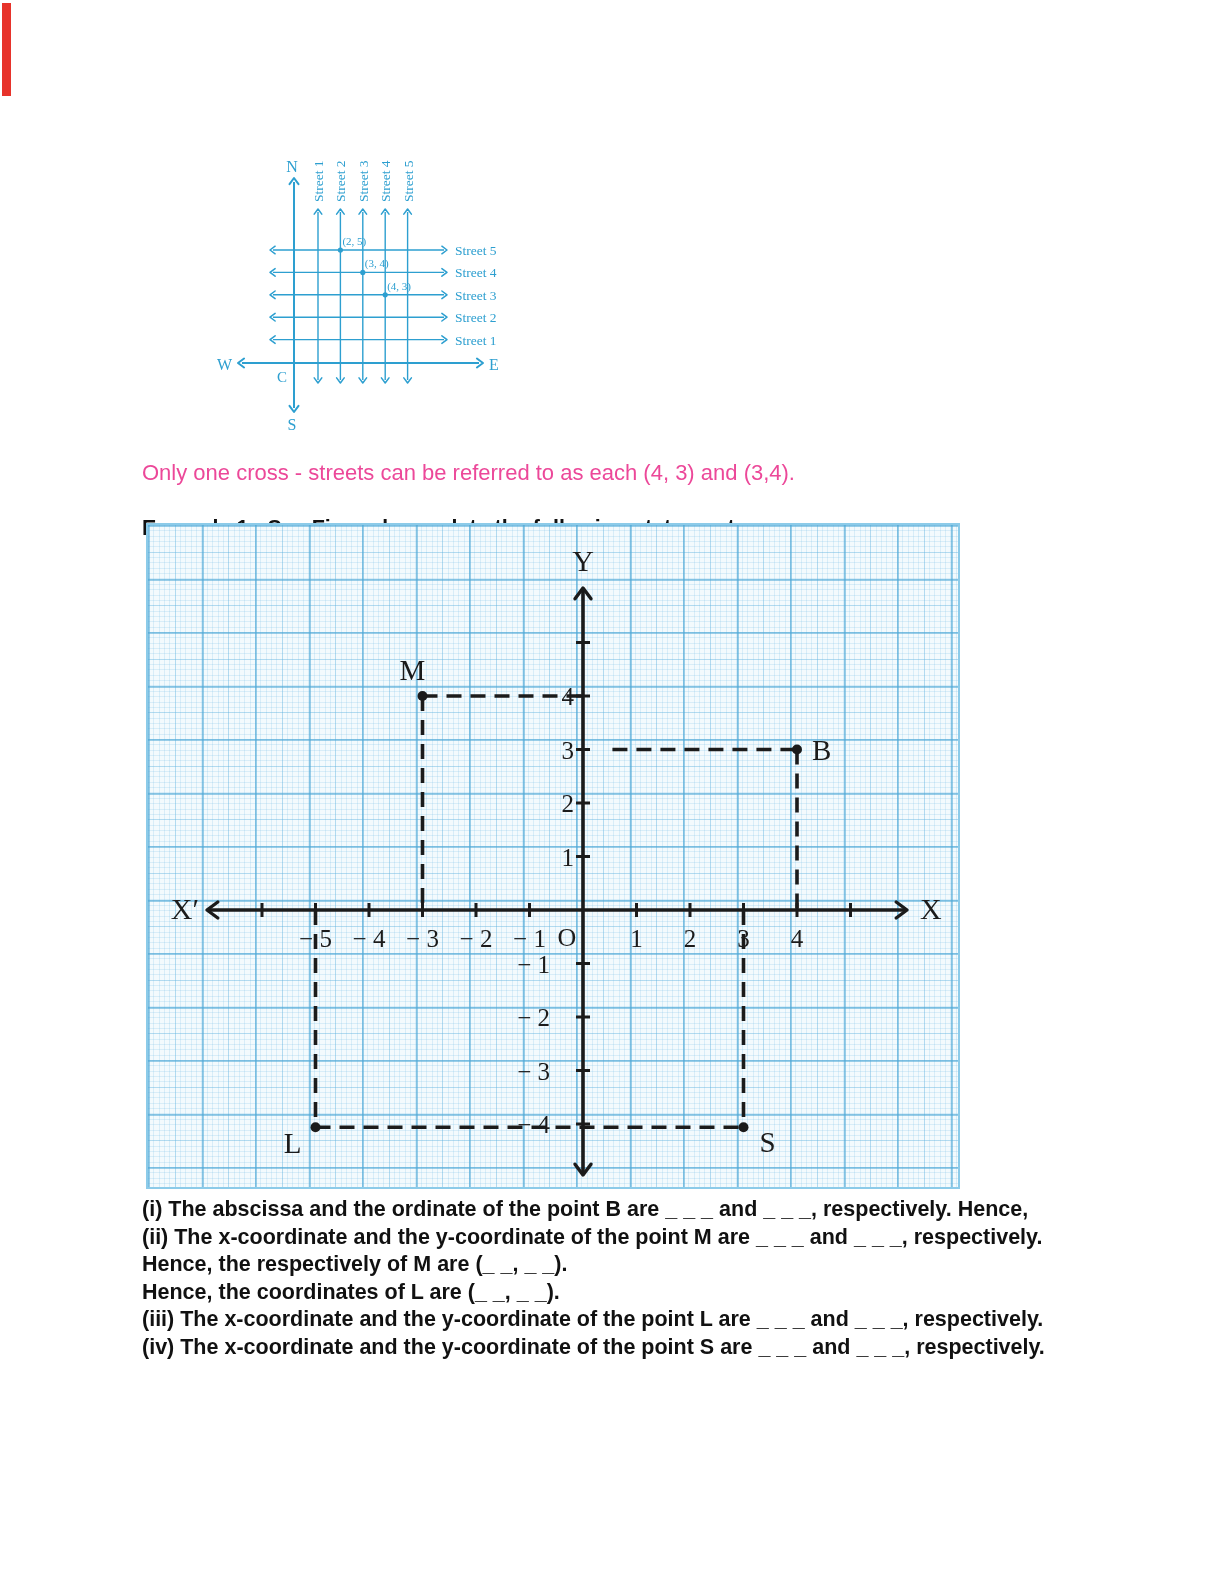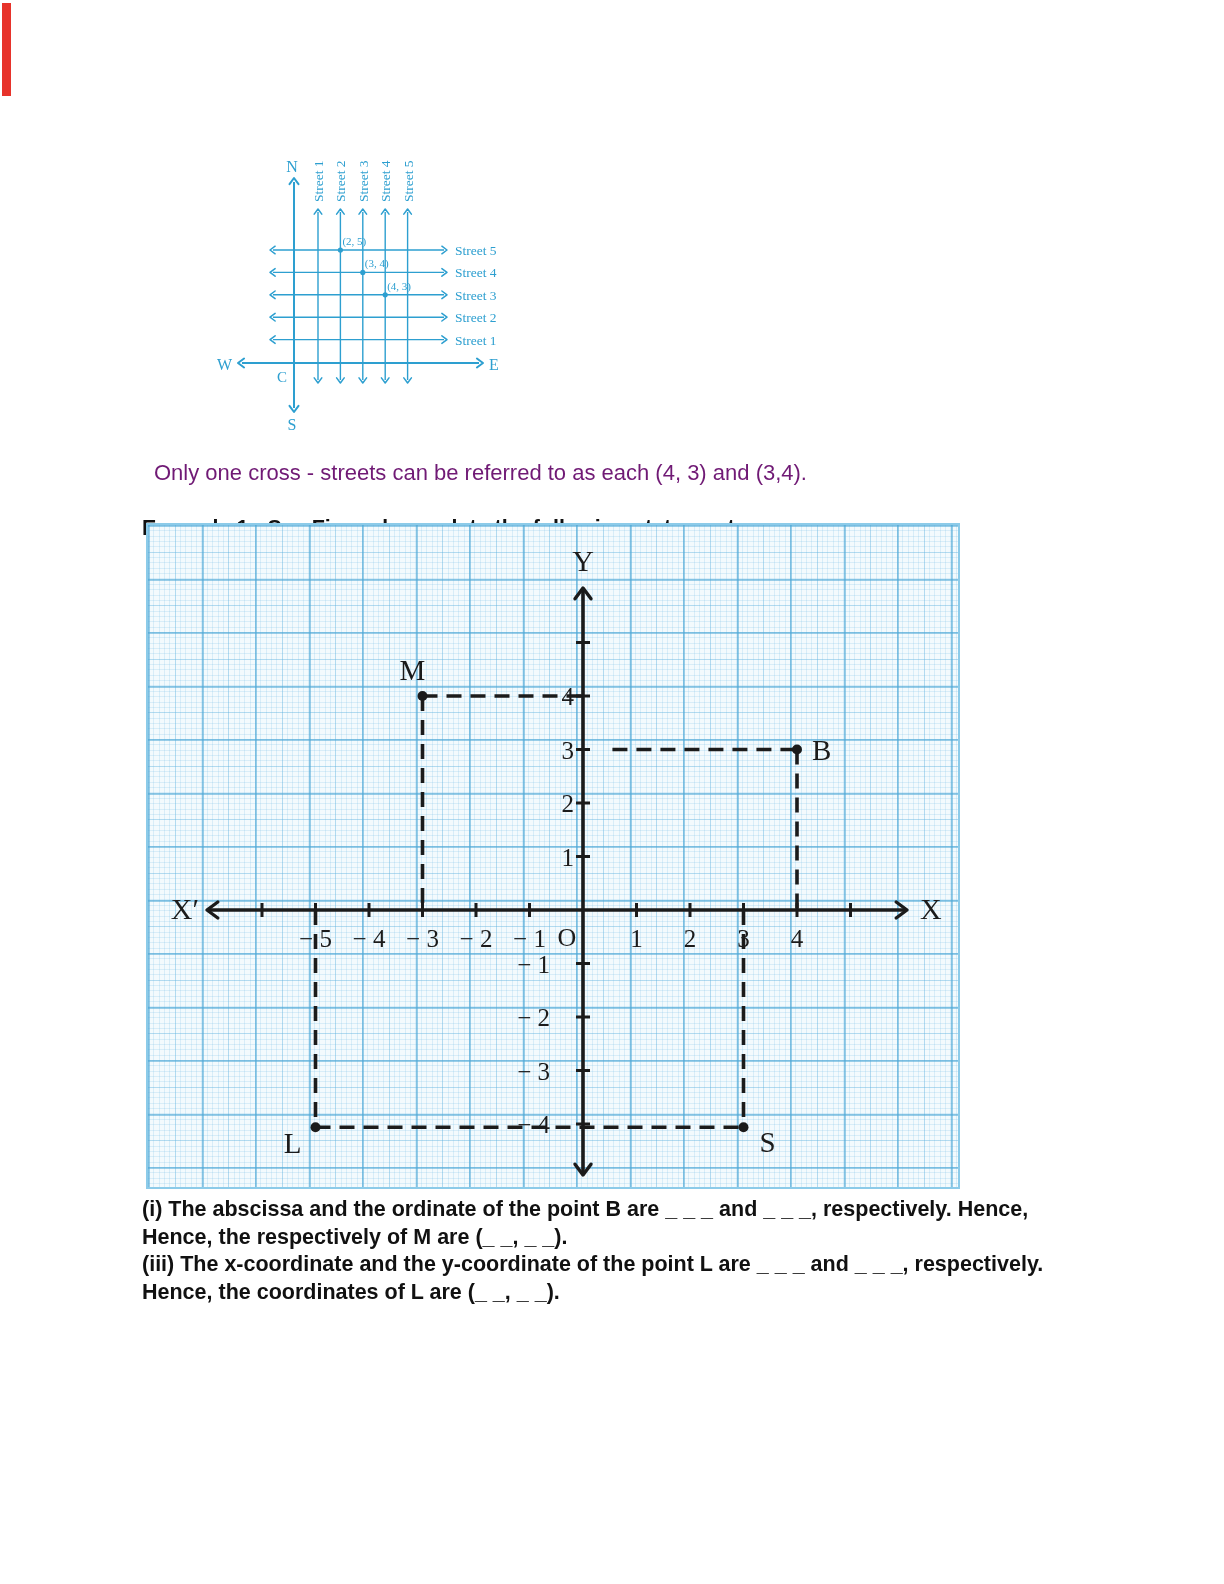--- a/index.html
+++ b/index.html
@@ -1,20 +1,20 @@
 <!DOCTYPE html>
 <html><head>
 <meta charset="utf-8">
 <style>
   html,body{margin:0;padding:0;}
   body{width:1224px;height:1584px;background:#ffffff;font-family:"Liberation Sans",sans-serif;color:#1c1c1c;position:relative;overflow:hidden;}
   #page{position:absolute;left:0;top:0;width:1224px;height:1584px;}
   .edge-mark{position:absolute;left:2px;top:3px;width:9px;height:93px;background:#e7332b;}
   #street-wrap{position:absolute;left:158px;top:132px;width:370px;height:305px;}
-  .caption{position:absolute;left:154px;top:438px;width:960px;font-size:22px;font-weight:400;color:#701a75;}
+  .caption{position:absolute;left:142px;top:438px;width:960px;font-size:22px;font-weight:400;color:#ec4899;}
   .example-heading{position:absolute;left:142px;top:494px;width:960px;font-size:21.5px;font-weight:700;color:#111;}
   #graph-panel{position:absolute;left:148px;top:525px;width:810px;height:662px;
     background-color:#f3fafd;
     background-image:
       repeating-linear-gradient(to right, rgba(78,168,214,0.55) 0 2px, transparent 2px 53.5px),
       repeating-linear-gradient(to bottom, rgba(78,168,214,0.55) 0 2px, transparent 2px 53.5px),
       repeating-linear-gradient(to right, rgba(90,175,220,0.30) 0 1px, transparent 1px 26.75px),
       repeating-linear-gradient(to bottom, rgba(90,175,220,0.30) 0 1px, transparent 1px 26.75px),
       repeating-linear-gradient(to right, rgba(120,190,230,0.22) 0 1px, transparent 1px 5.35px),
       repeating-linear-gradient(to bottom, rgba(120,190,230,0.22) 0 1px, transparent 1px 5.35px);
@@ -157,17 +157,19 @@
         <text x="664" y="234.5" font-size="29" text-anchor="start" fill="#1b1b1b">B</text>
         <circle cx="167.5" cy="602.21" r="5" fill="#1b1b1b"></circle>
         <text x="144.5" y="628.21" font-size="29" text-anchor="middle" fill="#1b1b1b">L</text>
         <circle cx="595.5" cy="602.21" r="5" fill="#1b1b1b"></circle>
         <text x="611.5" y="627.21" font-size="29" text-anchor="start" fill="#1b1b1b">S</text>
       </svg>
   </div>
 
   <div id="statements">
       <div class="statement-line">(i) The abscissa and the ordinate of the point B are _ _ _ and _ _ _, respectively. Hence,</div>
+      <div class="statement-line">(ii) The x-coordinate and the y-coordinate of the point M are _ _ _ and _ _ _, respectively.</div>
       <div class="statement-line">Hence, the respectively of M are (_ _, _ _).</div>
+      <div class="statement-line">Hence, the coordinates of L are (_ _, _ _).</div>
       <div class="statement-line">(iii) The x-coordinate and the y-coordinate of the point L are _ _ _ and _ _ _, respectively.</div>
-      <div class="statement-line">Hence, the coordinates of L are (_ _, _ _).</div>
+      <div class="statement-line">(iv) The x-coordinate and the y-coordinate of the point S are _ _ _ and _ _ _, respectively.</div>
     </div>
 </div>
 
 </body></html>

